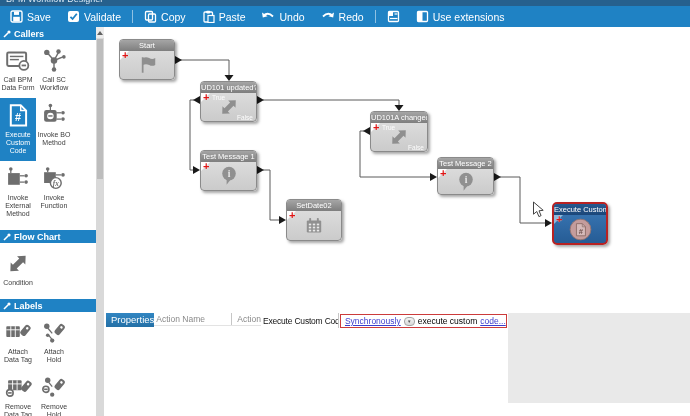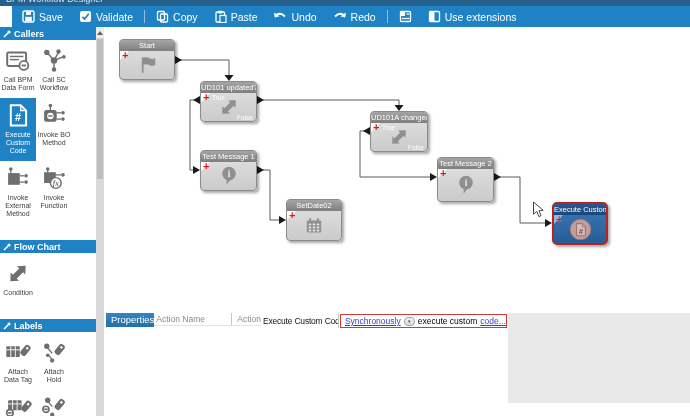--- a/index.html
+++ b/index.html
@@ -3,21 +3,21 @@
 <meta charset="utf-8">
 <style>
   * { box-sizing: border-box; margin: 0; padding: 0; }
   html,body { width:690px; height:416px; overflow:hidden; background:#fff;
     font-family:"Liberation Sans", sans-serif; }
 
   
   .titlebar { height:6px; background:#26608d; overflow:hidden; padding-left:6px; }
   .titlebar span { display:block; margin-top:-6px; font-size:9px; color:#d9e7f3; }
   .toolbar { height:21px; background:#1f82c4; display:flex; align-items:center;
-    color:#fff; font-size:10.5px; padding-left:2px;margin-left:12px; }
+    color:#fff; font-size:10.5px; padding-left:2px; }
   .tbtn { display:flex; align-items:center; gap:4px; padding:0 8px; height:100%; cursor:default; }
   .tbtn svg { display:block; }
   .tsep { width:1px; height:13px; background:rgba(255,255,255,.5); margin:0 3px; }
 
   
   .main { display:flex; height:389px; }
   .sidebar { width:96px; background:#fff; overflow:hidden; }
   .scrollcol { width:10px; background:#d9d9d9; display:flex; flex-direction:column; border-right:2px solid #fff; }
   .scroll-up { height:11px; background:#ececec; display:flex; align-items:center; justify-content:center; }
   .scroll-up i { width:0; height:0; border-left:3px solid transparent; border-right:3px solid transparent; border-bottom:4px solid #606060; }
@@ -26,21 +26,21 @@
 
   
   .sb-header { background:#1f82c4; color:#fff; font-size:9px; font-weight:bold;
     height:13px; display:flex; align-items:center; gap:3px; padding-left:3px; }
   .sb-grid { display:flex; flex-wrap:wrap; padding-top:3px; }
   .sb-item { width:36px; display:flex; flex-direction:column; align-items:center;
     padding:4px 1px 6px; color:#3d3d3d; font-size:7px; line-height:8px; text-align:center; }
   .sb-item .sicon { width:28px; height:27px; color:#6e6e6e; display:flex; align-items:center; justify-content:center; margin-bottom:2px; }
   .sb-item.selected { background:#1f82c4; color:#fff; }
   .sb-item.selected .sicon { color:#fff; }
-  .sect { margin-top:16px; }
+  .sect { margin-top:6px; }
 
   
   .breadcrumb { height:13px; background:#2c74a6; color:#fff; font-size:9px; font-weight:bold;
     line-height:12px; padding-left:8px; border-bottom:1px dotted #a9c6dc; white-space:nowrap; overflow:hidden; }
   .canvas { height:286px; position:relative; background:#fff; overflow:hidden; }
   .wires { position:absolute; left:0; top:0; }
 
   
   .node { position:absolute; border:1px solid #8a8a8a; border-radius:4px;
     box-shadow:2px 2px 3px rgba(0,0,0,.35); background:linear-gradient(#e2e2e2,#cbcbcb); overflow:hidden; }
@@ -487,21 +487,21 @@
           <span class="nicon">
               <svg width="24" height="24" viewBox="0 0 30 30">
                 <g transform="rotate(-45 15 15)">
                   <path d="M3 15 L10 8.5 L10 12 L20 12 L20 8.5 L27 15 L20 21.5 L20 18 L10 18 L10 21.5 Z" fill="#8f8f8f"></path>
                 </g>
               </svg>
             </span>
         </div>
       </div>
 
-      <div class="node" style="left:331px;top:130px;width:57px;height:45px">
+      <div class="node" style="left:331px;top:130px;width:57px;height:38px">
         <div class="nhead">Test Message 2</div>
         <div class="nbody">
           <span class="fold"></span>
           <span class="plus"></span>
           <span class="nicon">
               <svg width="24" height="24" viewBox="0 0 30 30">
                 <circle cx="15" cy="12" r="8.5" fill="#909090"></circle>
                 <path d="M12 18 L12 26 L18 18 Z" fill="#909090"></path>
                 <text x="15" y="16.5" text-anchor="middle" font-size="12" font-weight="bold" fill="#e9e9e9" font-family="Liberation Serif, serif">i</text>
               </svg>

